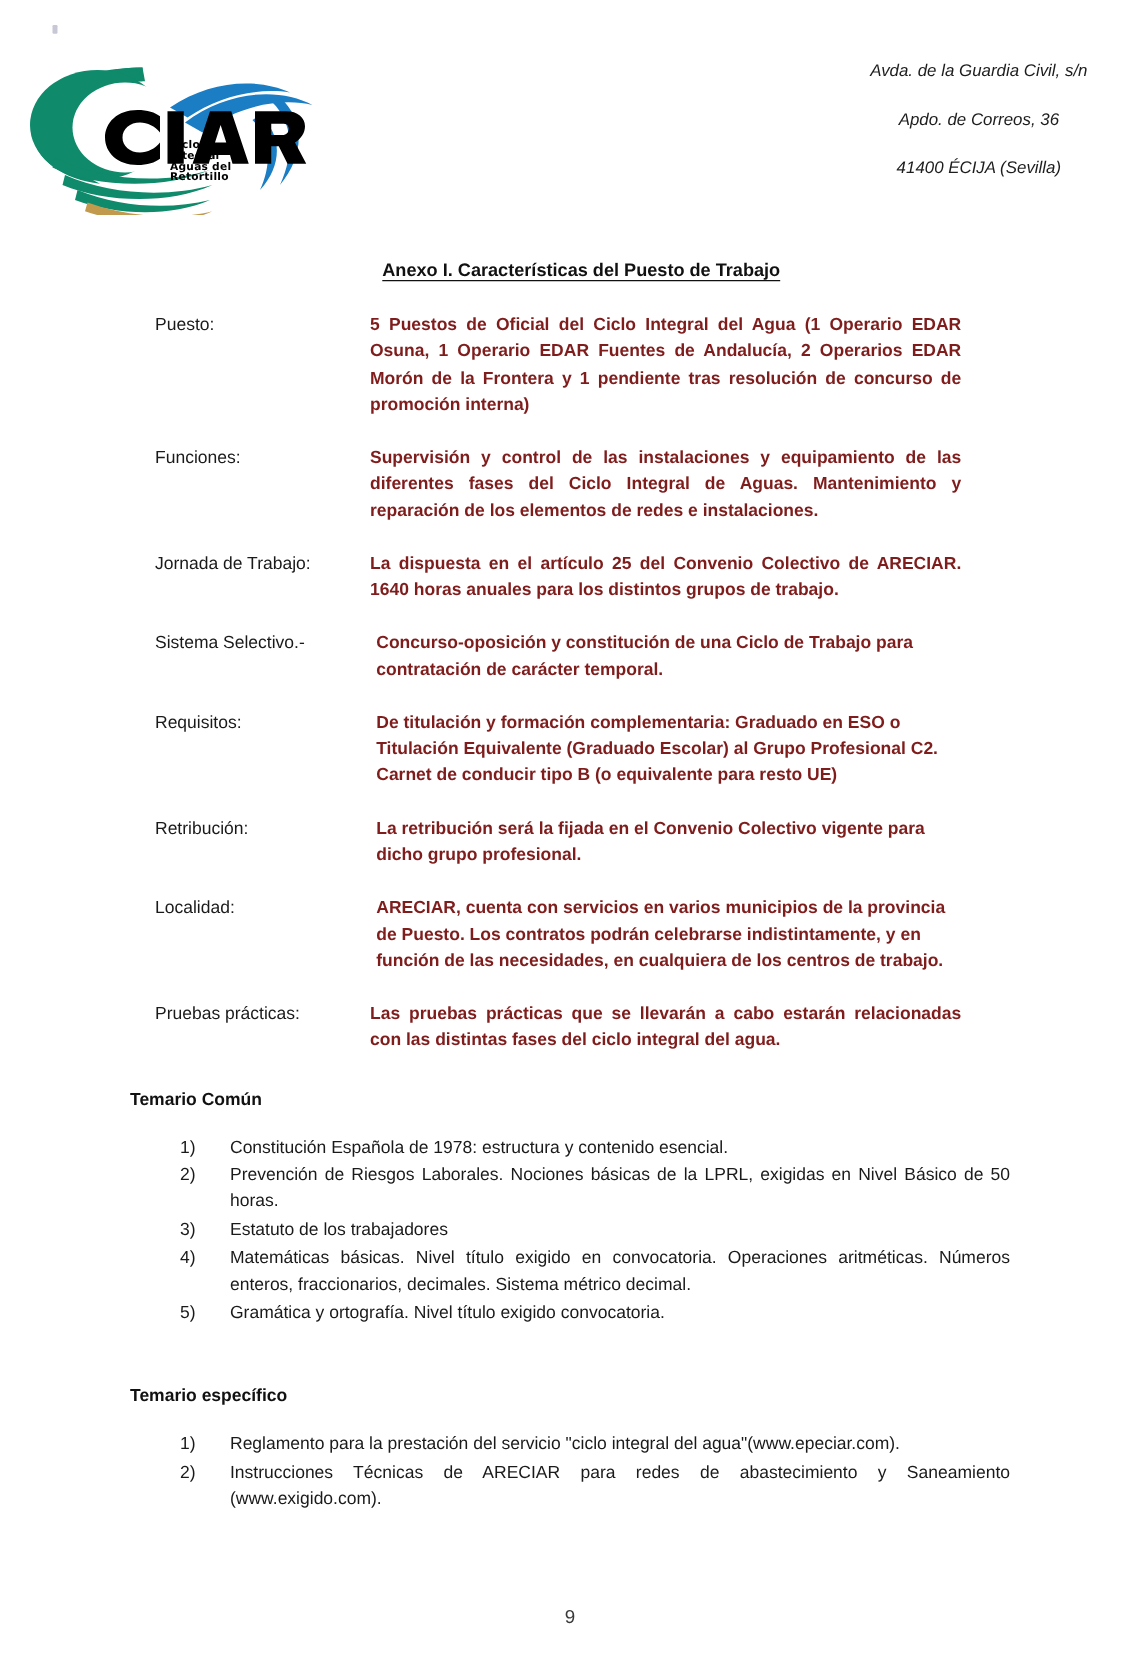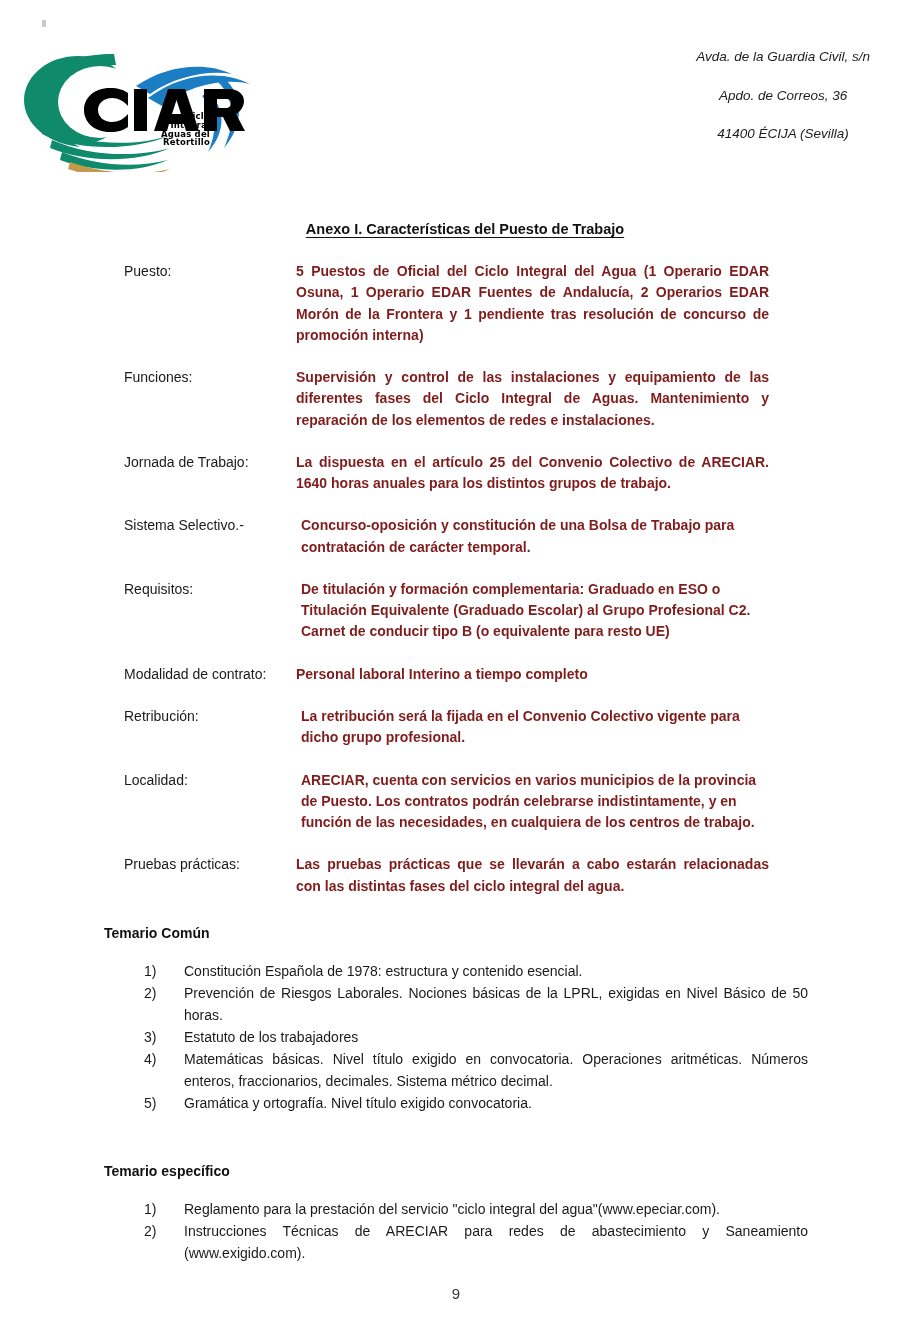--- a/index.html
+++ b/index.html
@@ -51,40 +51,40 @@
     left: 118px;
     top: 60px;
     width: 74px;
     line-height: 1.04;
     font-family: "DejaVu Sans", sans-serif;
     font-weight: bold;
     font-size: 8.5px;
     letter-spacing: .2px;
     color: #000;
   }
-  .logo-wordmark div { white-space: nowrap; text-align: right; }
+  .logo-wordmark div { white-space: nowrap; }
 
   .address {
     position: absolute;
     right: 42px;
     top: 50px;
     text-align: center;
     font-family: "Liberation Sans", sans-serif;
     font-style: italic;
     font-size: 13.5px;
     color: #1d1d1d;
     line-height: 1;
   }
   .address div { margin-bottom: 25px; }
 
   
   .doc {
     position: absolute;
     left: 0;
-    top: 197px;
+    top: 185px;
     width: 888px;
   }
 
   .doc-title {
     text-align: center;
     font-weight: bold;
     font-size: 14.5px;
     color: #111;
     margin: 24px 0 0 42px;
   }
@@ -238,32 +238,28 @@
       <div class="field-value justify-all">Supervisión y control de las instalaciones y equipamiento de las diferentes fases del Ciclo Integral de Aguas. Mantenimiento y reparación de los elementos de redes e instalaciones.</div>
     </div>
 
     <div class="field-row">
       <div class="field-label">Jornada de Trabajo:</div>
       <div class="field-value justify-all">La dispuesta en el artículo 25 del Convenio Colectivo de ARECIAR. 1640 horas anuales para los distintos grupos de trabajo.</div>
     </div>
 
     <div class="field-row">
       <div class="field-label">Sistema Selectivo.-</div>
-      <div class="field-value indent">Concurso-oposición y constitución de una Bolsa de Trabajo para contratación de carácter temporal.</div>
+      <div class="field-value indent">Concurso-oposición y constitución de una Ciclo de Trabajo para contratación de carácter temporal.</div>
     </div>
 
     <div class="field-row">
       <div class="field-label">Requisitos:</div>
       <div class="field-value indent">De titulación y formación complementaria: Graduado en ESO o Titulación Equivalente (Graduado Escolar) al Grupo Profesional C2. Carnet de conducir tipo B (o equivalente para resto UE)</div>
     </div>
 
-    <div class="field-row">
-      <div class="field-label">Modalidad de contrato:</div>
-      <div class="field-value">Personal laboral Interino a tiempo completo</div>
-    </div>
 
     <div class="field-row">
       <div class="field-label">Retribución:</div>
       <div class="field-value indent">La retribución será la fijada en el Convenio Colectivo vigente para dicho grupo profesional.</div>
     </div>
 
     <div class="field-row">
       <div class="field-label">Localidad:</div>
       <div class="field-value indent">ARECIAR, cuenta con servicios en varios municipios de la provincia de Puesto. Los contratos podrán celebrarse indistintamente, y en función de las necesidades, en cualquiera de los centros de trabajo.</div>
     </div>

